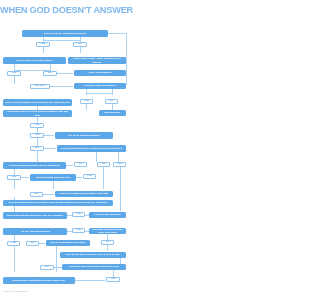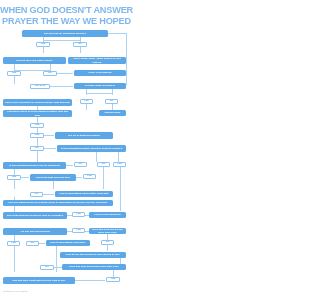--- a/index.html
+++ b/index.html
@@ -75,21 +75,20 @@
     white-space:nowrap;
   }
 </style>
 </head>
 <body>
 
 <div id="page">
 
   <div class="title">
     <span>WHEN GOD DOESN'T ANSWER</span>
-    <span>PRAYER THE WAY WE HOPED</span>
   </div>
 
   <div class="box" style="left:22px;top:30px;width:86px;height:7px;">Did you pray for something specific?</div>
 
   <div class="ln lnv" style="left:43px;top:37px;height:5px;"></div>
   <div class="ln lnv" style="left:80px;top:37px;height:5px;"></div>
   <div class="ln lnh" style="left:43px;top:40px;width:37px;"></div>
 
   <div class="ln lnh" style="left:108px;top:33px;width:18px;"></div>
   <div class="ln lnv" style="left:126px;top:33px;height:52px;"></div>

